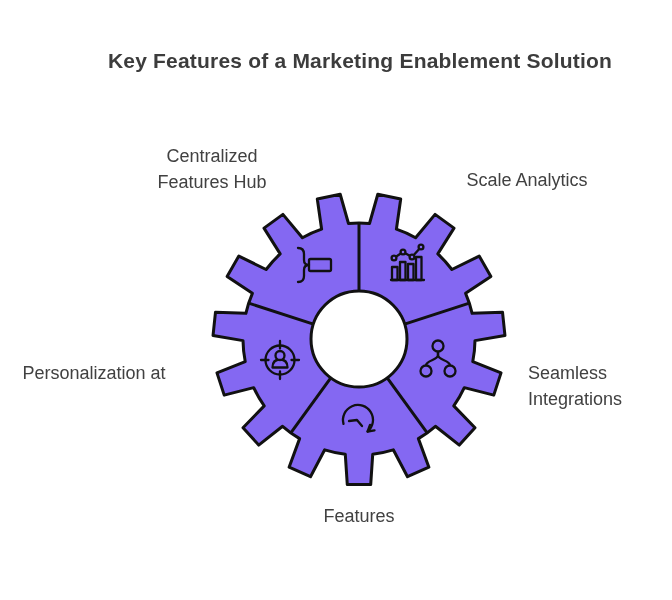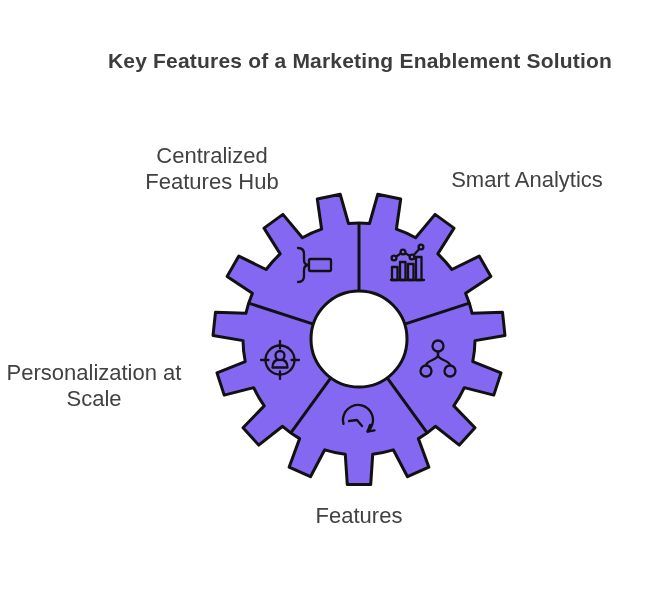--- a/index.html
+++ b/index.html
@@ -7,21 +7,21 @@
     position:relative;width:672px;height:600px;overflow:hidden;
     background:var(--page-bg,#fff);
     font-family:"Liberation Sans",sans-serif;
   }
   .title{
     position:absolute;left:48px;top:49px;width:624px;margin:0;
     text-align:center;font-size:21px;font-weight:700;
     color:var(--title-text,#3c3c3c);letter-spacing:.2px;
   }
   .label{
-    position:absolute;font-size:22px;line-height:26px;
+    position:absolute;font-size:18px;line-height:26px;
     color:var(--label-text,#414141);
   }
   .label span{display:block;}
   .label.center{text-align:center;}
   .label.left{text-align:left;}
   .label.right{text-align:center;}
   .lbl-centralized{left:92px;top:143px;width:240px;}
   .lbl-analytics{left:407px;top:167px;width:240px;}
   .lbl-integrations{left:528px;top:360px;width:140px;}
   .lbl-personalization{left:0px;top:360px;width:188px;}
@@ -39,31 +39,34 @@
 <div class="stage">
 
   <h1 class="title">Key Features of a Marketing Enablement Solution</h1>
 
   <div class="label center lbl-centralized">
     <span>Centralized</span>
     <span>Features Hub</span>
   </div>
 
   <div class="label center lbl-analytics">
-    <span>Smart Analytics</span>
+    <span>Scale Analytics</span>
   </div>
 
+  <div class="label left lbl-integrations">
+    <span>Seamless</span>
+    <span>Integrations</span>
+  </div>
 
   <div class="label center lbl-future">
     <span>Features</span>
   </div>
 
   <div class="label right lbl-personalization">
     <span>Personalization at</span>
-    <span>Scale</span>
   </div>
 
   <svg class="gear-svg" viewBox="-160 -160 320 320" aria-hidden="true">
     <path id="gear-body" class="gear-body" d="M 10.51 -115.52 L 18.80 -144.78 L 41.71 -139.92 L 37.38 -109.81 A 116 116 0 0 1 56.59 -101.26 L 76.07 -124.62 L 95.01 -110.85 L 78.82 -85.11 A 116 116 0 0 1 92.88 -69.49 L 120.18 -82.91 L 131.89 -62.62 L 106.62 -45.70 A 116 116 0 0 1 113.12 -25.70 L 143.51 -26.86 L 145.96 -3.57 L 115.99 1.62 A 116 116 0 0 1 113.79 22.53 L 142.03 33.84 L 134.79 56.11 L 105.30 48.66 A 116 116 0 0 1 94.79 66.87 L 115.98 88.68 L 100.31 106.08 L 76.41 87.28 A 116 116 0 0 1 59.40 99.64 L 69.89 128.19 L 48.50 137.71 L 34.30 110.81 A 116 116 0 0 1 13.73 115.18 L 11.71 145.53 L -11.71 145.53 L -13.73 115.18 A 116 116 0 0 1 -34.30 110.81 L -48.50 137.71 L -69.89 128.19 L -59.40 99.64 A 116 116 0 0 1 -76.41 87.28 L -100.31 106.08 L -115.98 88.68 L -94.79 66.87 A 116 116 0 0 1 -105.30 48.66 L -134.79 56.11 L -142.03 33.84 L -113.79 22.53 A 116 116 0 0 1 -115.99 1.62 L -145.96 -3.57 L -143.51 -26.86 L -113.12 -25.70 A 116 116 0 0 1 -106.62 -45.70 L -131.89 -62.62 L -120.18 -82.91 L -92.88 -69.49 A 116 116 0 0 1 -78.82 -85.11 L -95.01 -110.85 L -76.07 -124.62 L -56.59 -101.26 A 116 116 0 0 1 -37.38 -109.81 L -41.71 -139.92 L -18.80 -144.78 L -10.51 -115.52 A 116 116 0 0 1 10.51 -115.52 Z"></path>
     <path id="gear-dividers" class="dividers" d="M 0.00 -48.00 L 0.00 -116.00 M 45.65 -14.83 L 110.32 -35.85 M 28.21 38.83 L 68.18 93.85 M -28.21 38.83 L -68.18 93.85 M -45.65 -14.83 L -110.32 -35.85 "></path>
     <circle class="hub" cx="0" cy="0" r="48"></circle>
 
     <g class="icon" transform="translate(-48,-73)">
       <path d="M -13 -18 Q -7 -18 -7 -12 L -7 -6 Q -7 -1 -2 -1 Q -7 -1 -7 4 L -7 10 Q -7 16 -13 16"></path>
       <rect x="-2" y="-7" width="22" height="12" rx="1.5"></rect>

